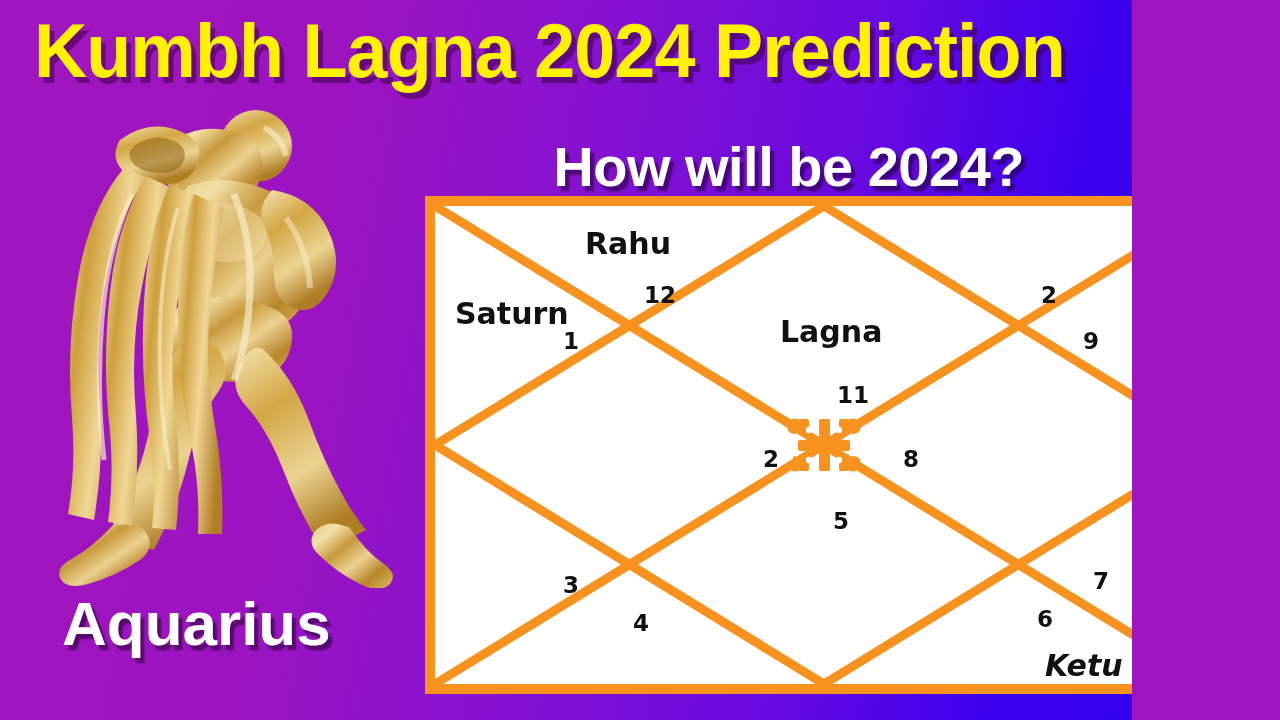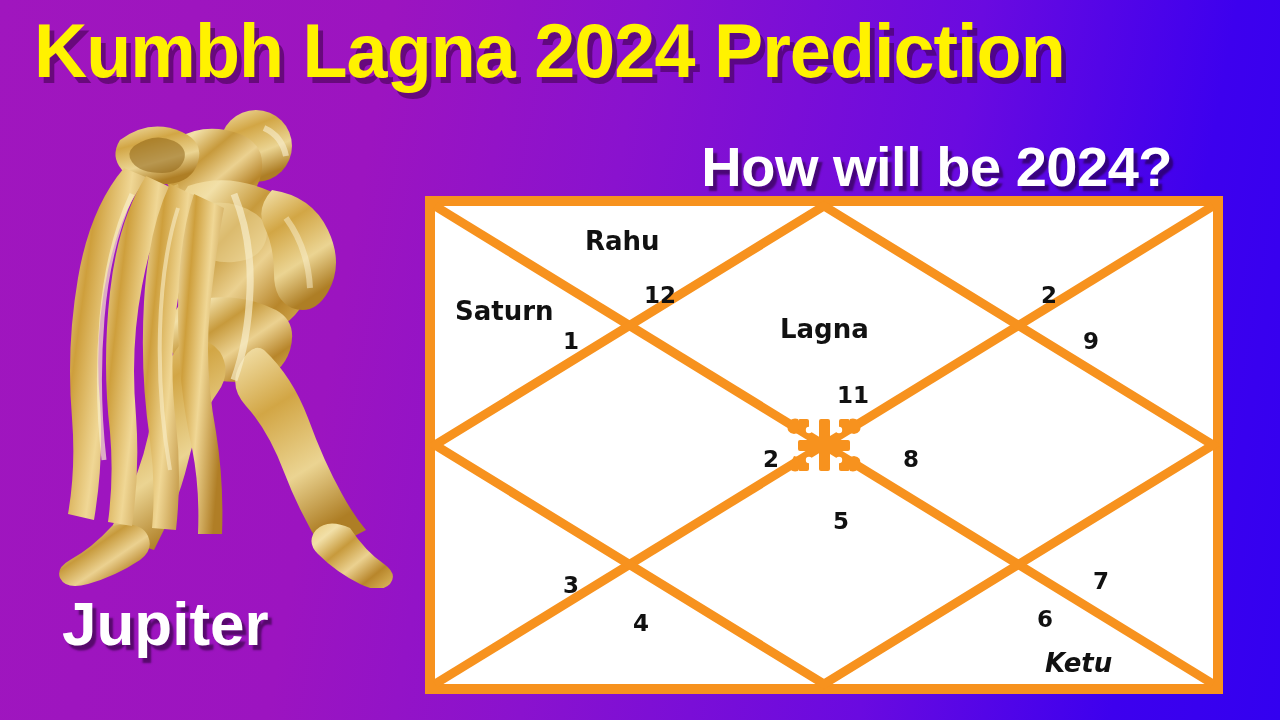--- a/index.html
+++ b/index.html
@@ -8,21 +8,21 @@
   }
   body {
     width: 1280px;
     height: 720px;
     overflow: hidden;
     font-family: "Liberation Sans", sans-serif;
     background: #A016BE;
   }
   #stage {
     position: relative;
-    width: 1280px;
+    width: 1132px;
     height: 720px;
     background: linear-gradient(100deg, #A016BE 0%, #9C14C0 28%, #8A12CE 46%, #6A0AE0 70%, #3D00EE 88%, #3300F0 100%);
     overflow: hidden;
   }
 
   
   #title {
     position: absolute;
     left: 34px;
     top: 8px;
@@ -85,21 +85,21 @@
   }
   #chart-wrap svg { display: block; width: 100%; height: 100%; }
 
   .lbl {
     position: absolute;
     color: #111111;
     font-weight: bold;
     font-family: "DejaVu Sans", "Liberation Sans", sans-serif;
     white-space: nowrap;
   }
-  .planet { font-size: 26px; }
+  .planet { font-size: 30px; }
   .house  { font-size: 23px; }
 </style>
 </head>
 <body>
 
 <div id="stage">
 
   <div id="title">Kumbh Lagna 2024 Prediction</div>
 
   <div id="subtitle">How will be 2024?</div>
@@ -161,21 +161,21 @@
 
       <path d="M104 96 q-24 52 -30 124 q-6 72 2 142" stroke="#F8EDC6" stroke-width="5" fill="none" opacity="0.7"></path>
       <path d="M150 110 q-16 50 -18 122 q-2 72 10 140" stroke="#F8EDC6" stroke-width="4" fill="none" opacity="0.6"></path>
 
       <path d="M206 96 q18 44 16 96 q-2 52 -16 90" stroke="#F9EFCE" stroke-width="7" fill="none" opacity="0.65"></path>
       <path d="M258 120 q22 30 24 70" stroke="#F9EFCE" stroke-width="6" fill="none" opacity="0.5"></path>
       <path d="M236 30 q18 8 22 28" stroke="#F9EFCE" stroke-width="6" fill="none" opacity="0.6"></path>
     </svg>
   </div>
 
-  <div id="zodiac-name">Jupiter</div>
+  <div id="zodiac-name">Aquarius</div>
 
   <div id="chart-wrap">
     <svg viewBox="0 0 798 498" xmlns="http://www.w3.org/2000/svg">
 
       <rect x="0" y="0" width="798" height="498" fill="#FFFFFF"></rect>
 
       <rect x="5" y="5" width="788" height="488" fill="none" stroke="#F7921E" stroke-width="10"></rect>
 
       <line x1="10" y1="10" x2="788" y2="488" stroke="#F7921E" stroke-width="9"></line>
       <line x1="788" y1="10" x2="10" y2="488" stroke="#F7921E" stroke-width="9"></line>

